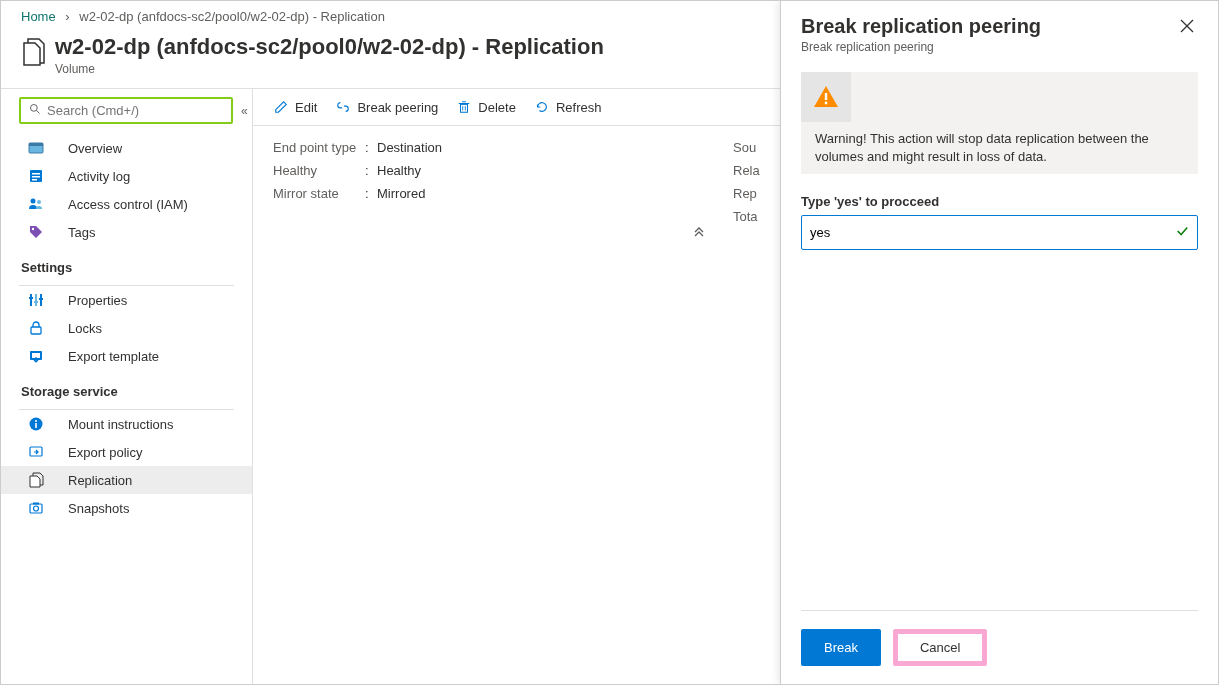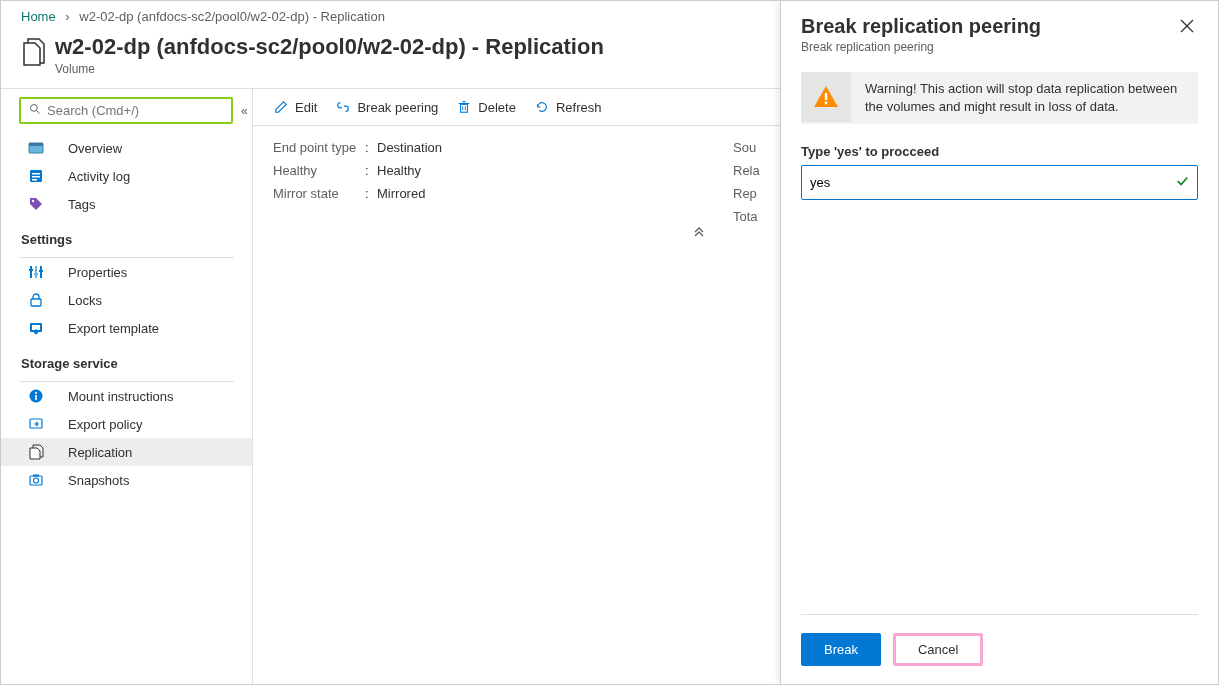--- a/index.html
+++ b/index.html
@@ -49,36 +49,36 @@
     .right-props .prop-row { margin-bottom:8px;}
     .collapse-up { position:absolute; left: 440px; top: 100px; color:#605e5c; cursor:pointer;}
     
     
     .panel { position: absolute; right: 0; top: 0; bottom: 0; width: 438px; background: #fff; border-left: 1px solid #ccc; box-shadow: -2px 0 8px rgba(0,0,0,0.1); display: flex; flex-direction: column; padding: 14px 20px 18px; }
     .panel-header { display:flex; justify-content:space-between; align-items:flex-start;}
     .panel h2 { font-size: 20px; font-weight: 600; }
     .panel .panel-sub { font-size: 12px; color: #605e5c; margin-top: 2px; margin-bottom: 18px; }
     .panel-close { cursor:pointer; font-size:18px; color:#323130; padding:2px 4px;}
     
-    .warning-box { background: #f3f2f1; display: flex; align-items: flex-start; margin-bottom: 20px; }
+    .warning-box { background: #f3f2f1; display: flex; align-items: flex-start; margin-bottom: 20px; flex-direction: column; }
     .warn-icon-wrap { width:50px; height:50px; background:#e5e5e5; display:flex; align-items:center; justify-content:center; flex-shrink:0;}
     .warn-icon { width: 28px; height: 28px;}
     .warning-box .warn-text { font-size: 13px; padding:8px 14px; line-height:1.4;}
     
     .field-label { font-size: 13px; font-weight: 600; margin-bottom: 6px; }
     .confirm-input { display: flex; align-items: center; border: 1px solid #0078d4; border-radius: 2px; padding: 8px 8px; }
     .confirm-input input { border: none; outline: none; flex: 1; font-size: 13px; }
     .check { color: #107c10; }
     
     .panel-spacer { flex: 1; }
     .panel-divider { height:1px; background:#e1dfdd; margin-bottom:18px; margin-top:8px;}
     .panel-footer { display: flex; gap: 12px; }
     .btn { padding: 6px 22px; font-size: 13px; border-radius: 2px; cursor: pointer; border:1px solid transparent;}
     .btn-primary { background: #0078d4; color: #fff; }
-    .btn-secondary { background: #fff; color: #323130; border: 3px solid #f9a8d4; }
+    .btn-secondary { background: #fff; color: #323130; border: 5px solid #f9a8d4; }
   </style>
 </head>
 <body>
 
 <div class="breadcrumb">
   <a href="#">Home</a>
   <span class="sep">›</span>
   <span class="current">w2-02-dp (anfdocs-sc2/pool0/w2-02-dp) - Replication</span>
 </div>
 
@@ -123,20 +123,31 @@
     <div class="menu-item">
       <span class="mi-icon">
           <svg width="16" height="16" viewBox="0 0 16 16">
             <rect x="2" y="2" width="12" height="12" rx="1" fill="#0078d4"></rect>
             <rect x="4" y="5" width="8" height="1.5" fill="#fff"></rect>
             <rect x="4" y="8" width="8" height="1.5" fill="#fff"></rect>
             <rect x="4" y="11" width="5" height="1.5" fill="#fff"></rect>
           </svg>
         </span>
       <span>Activity log</span>
+    </div>
+    <div class="menu-item">
+      <span class="mi-icon">
+          <svg width="16" height="16" viewBox="0 0 16 16">
+            <circle cx="5" cy="5" r="2.5" fill="#0078d4"></circle>
+            <path d="M1 13 Q1 9 5 9 Q9 9 9 13 Z" fill="#0078d4"></path>
+            <circle cx="11" cy="6" r="2" fill="#69b7e0"></circle>
+            <path d="M8 13 Q8 10 11 10 Q14 10 14 13 Z" fill="#69b7e0"></path>
+          </svg>
+        </span>
+      <span>Access control (IAM)</span>
     </div>
     <div class="menu-item">
       <span class="mi-icon">
           <svg width="16" height="16" viewBox="0 0 16 16">
             <path d="M2 2 L8 2 L14 8 L8 14 L2 8 Z" fill="#7b4fb3"></path>
             <circle cx="5" cy="5" r="1.2" fill="#fff"></circle>
           </svg>
         </span>
       <span>Tags</span>
     </div>

